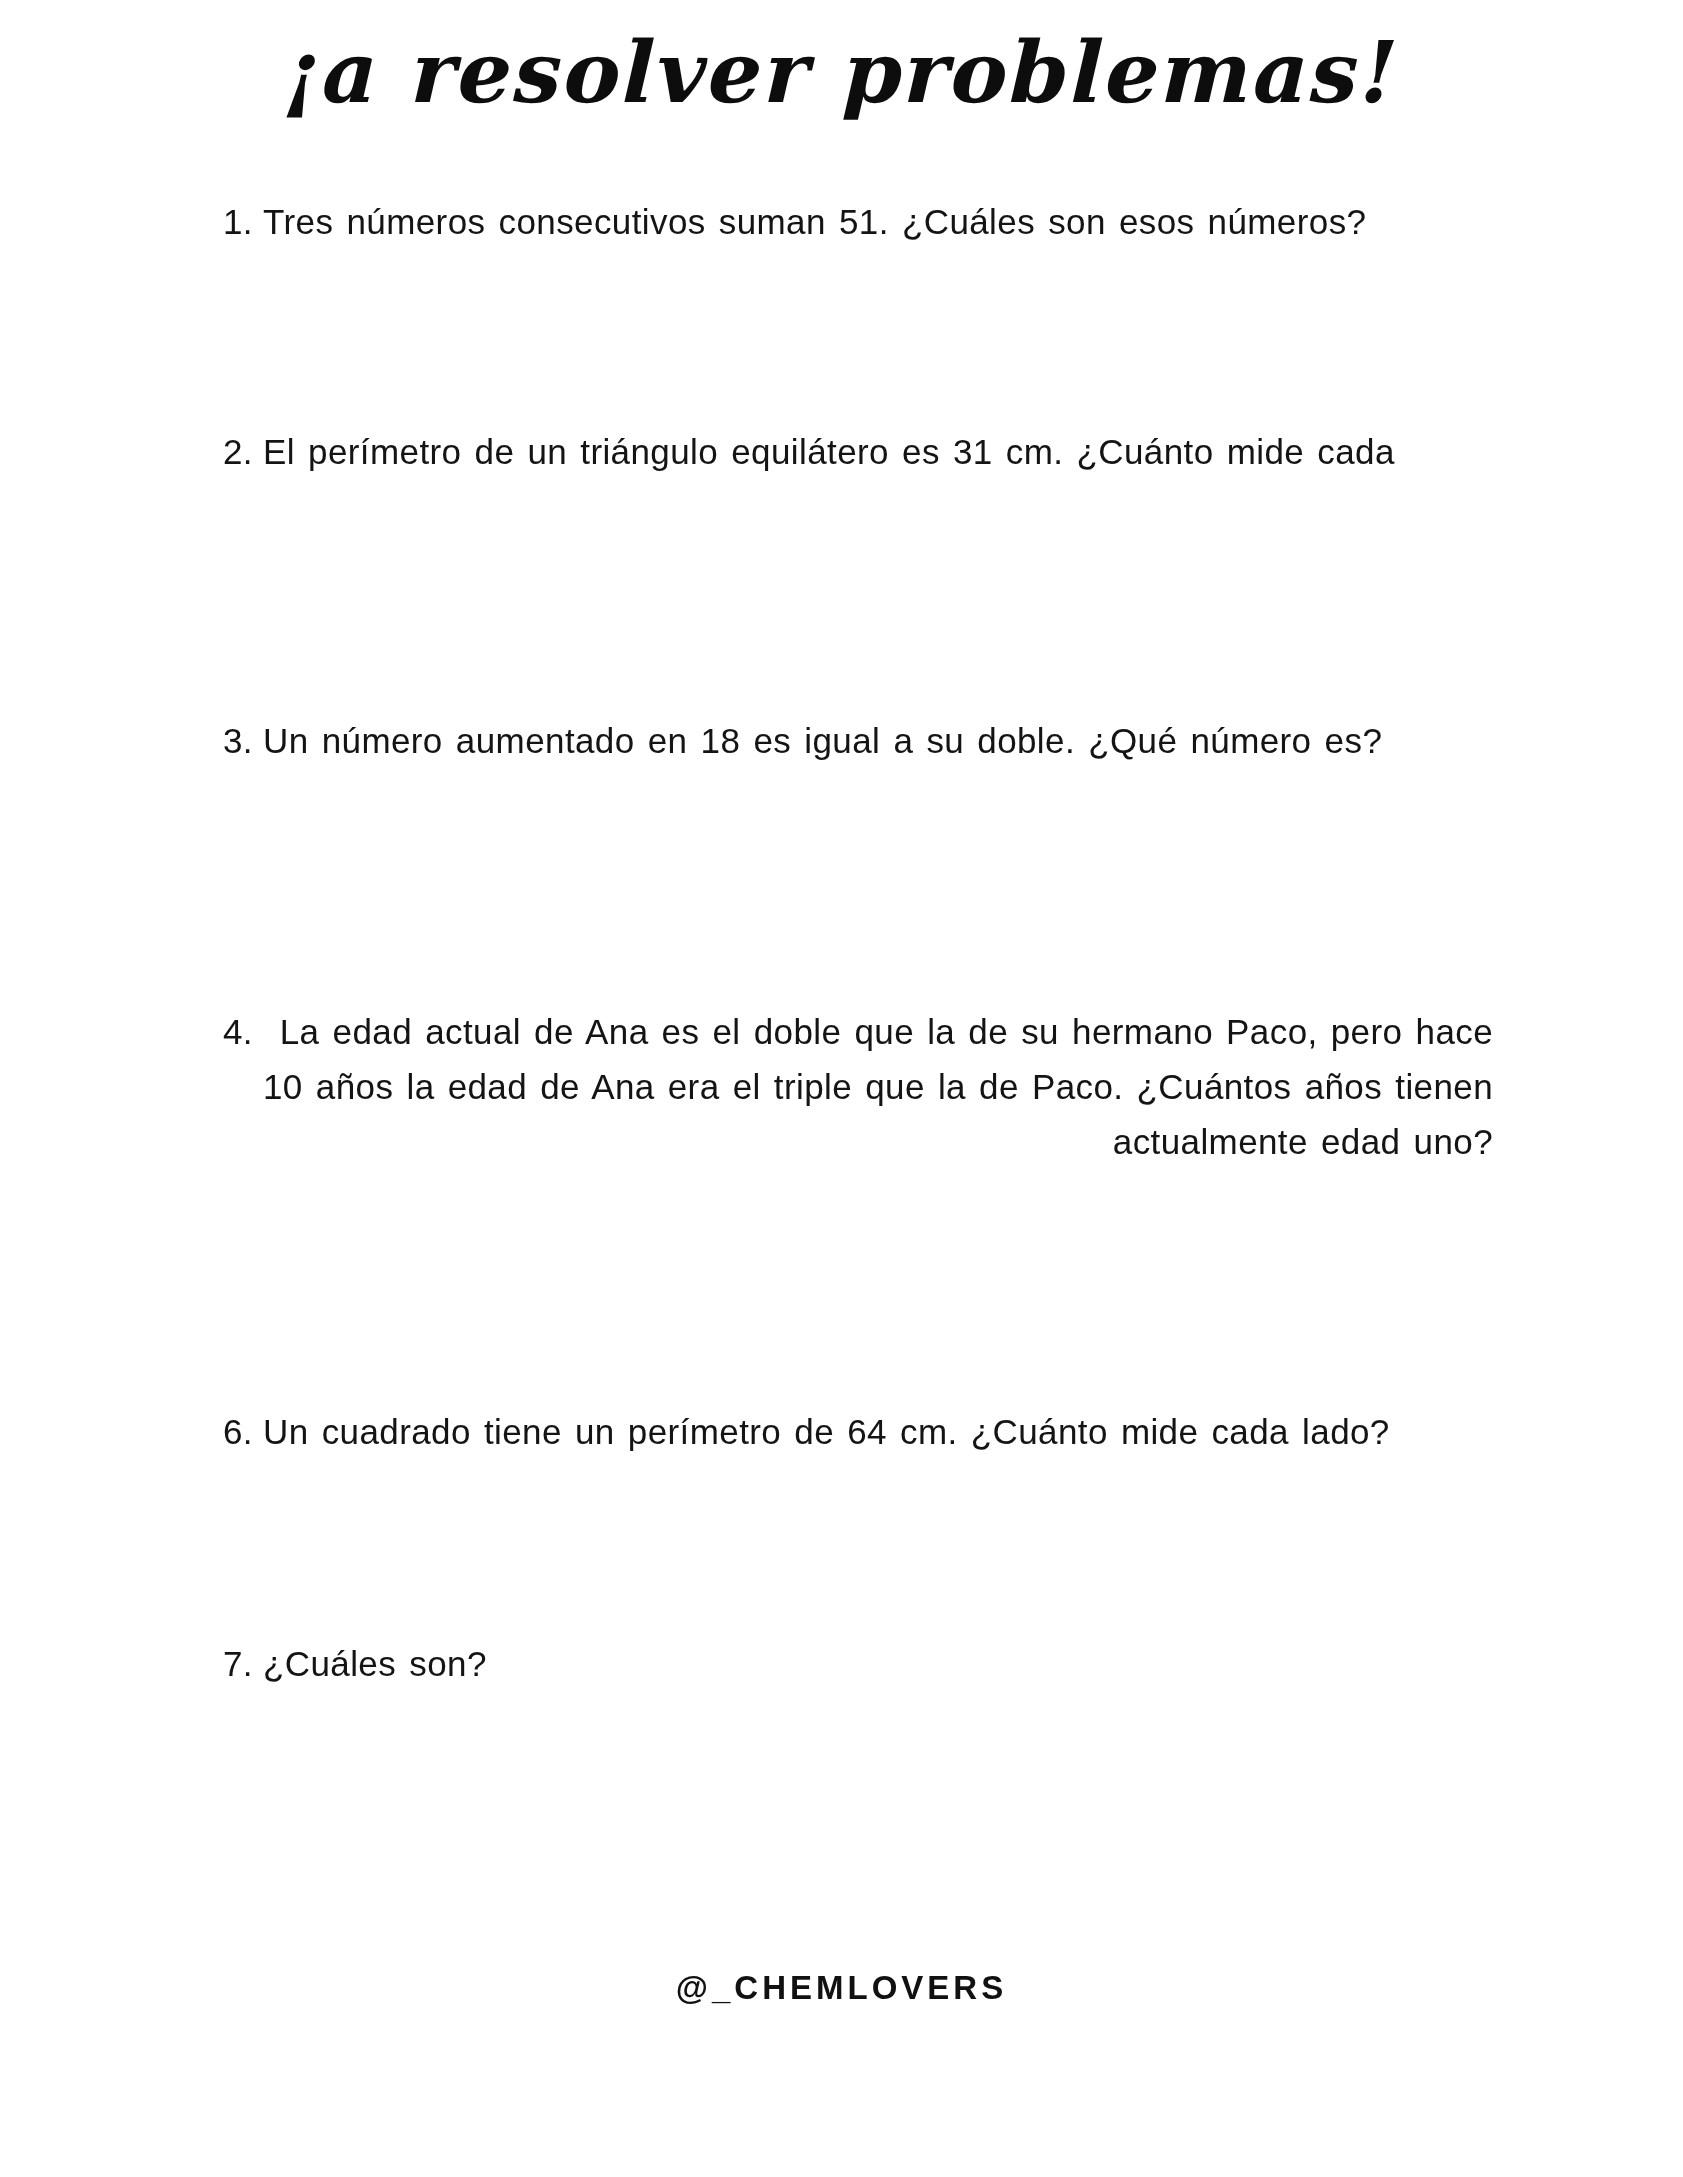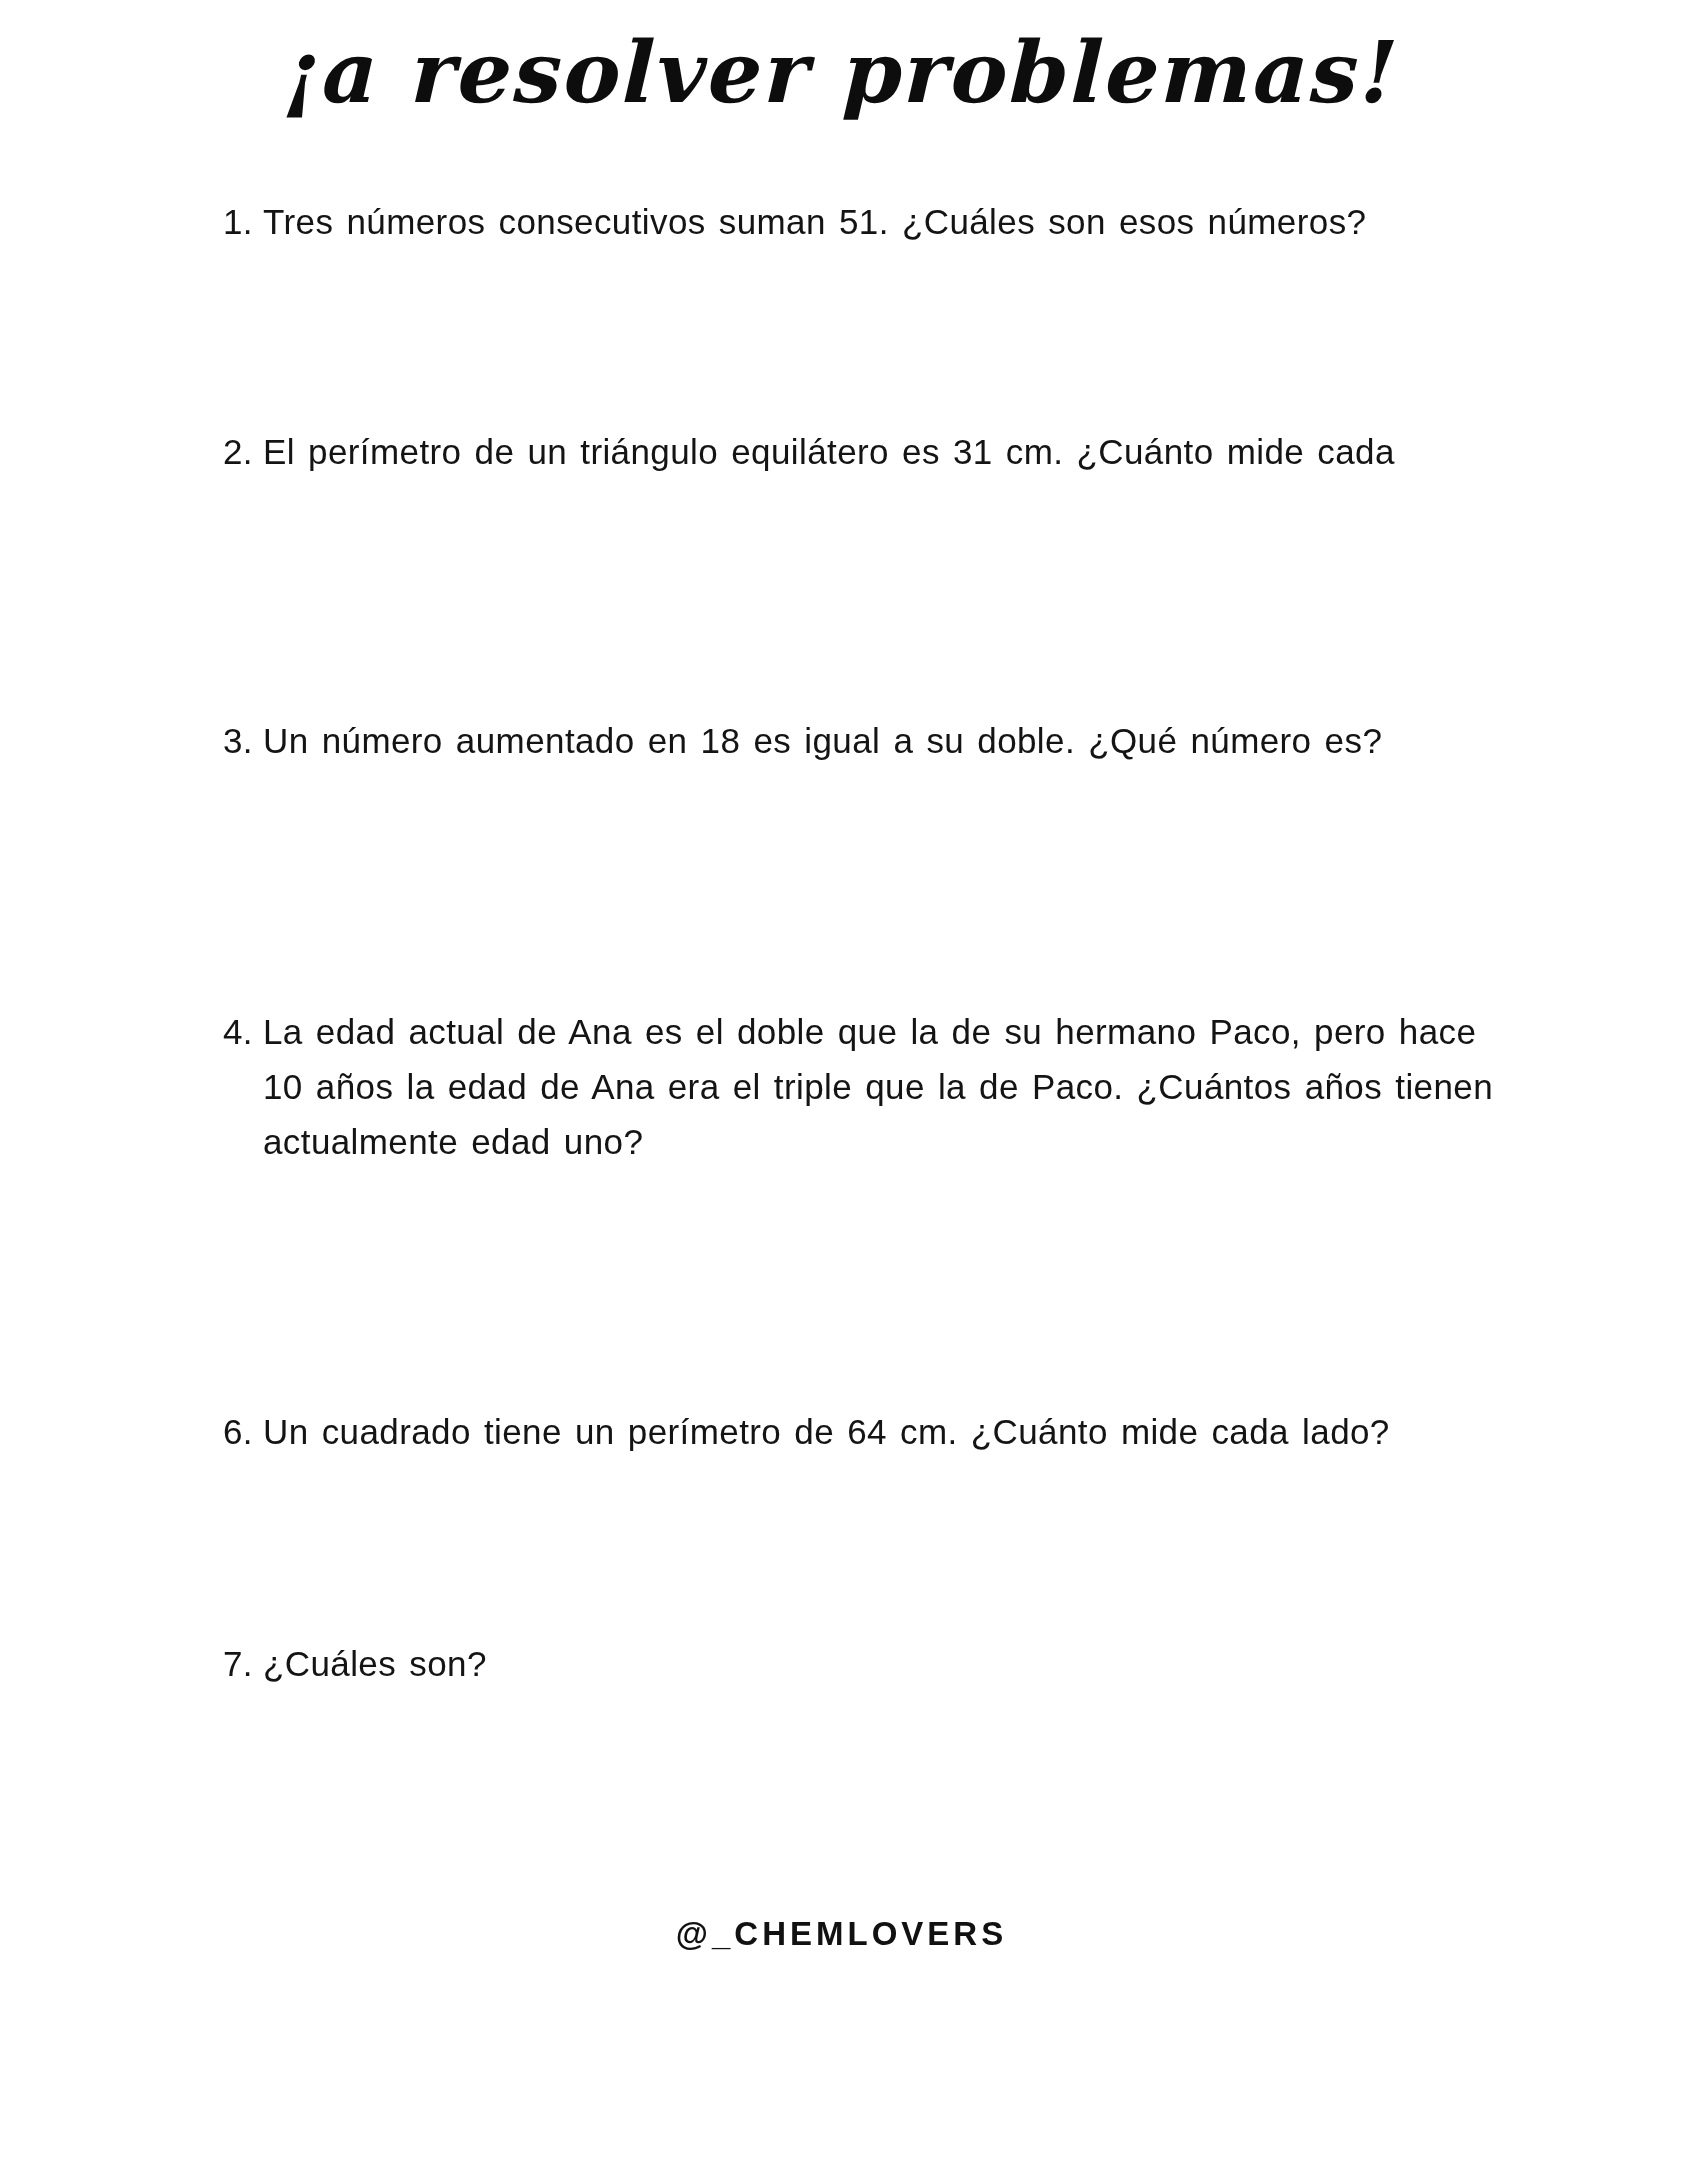--- a/index.html
+++ b/index.html
@@ -49,33 +49,34 @@
   .problem .num {
     flex: 0 0 40px;
     width: 40px;
     white-space: nowrap;
   }
   .problem .lines {
     flex: 1 1 auto;
   }
   .problem .line {
     white-space: nowrap;
+    text-align: right;
   }
 
   .p1 { top: 194px; }
   .p2 { top: 424px; }
   .p3 { top: 713px; }
   .p4 { top: 1004px; }
   .p6 { top: 1404px; }
   .p7 { top: 1636px; }
 
   
   .footer {
     position: absolute;
-    top: 1915px;
+    top: 1969px;
     left: 0;
     width: 100%;
     text-align: center;
     font-size: 33px;
     font-weight: bold;
     letter-spacing: 4px;
     color: #111111;
   }
 </style>
 </head>

